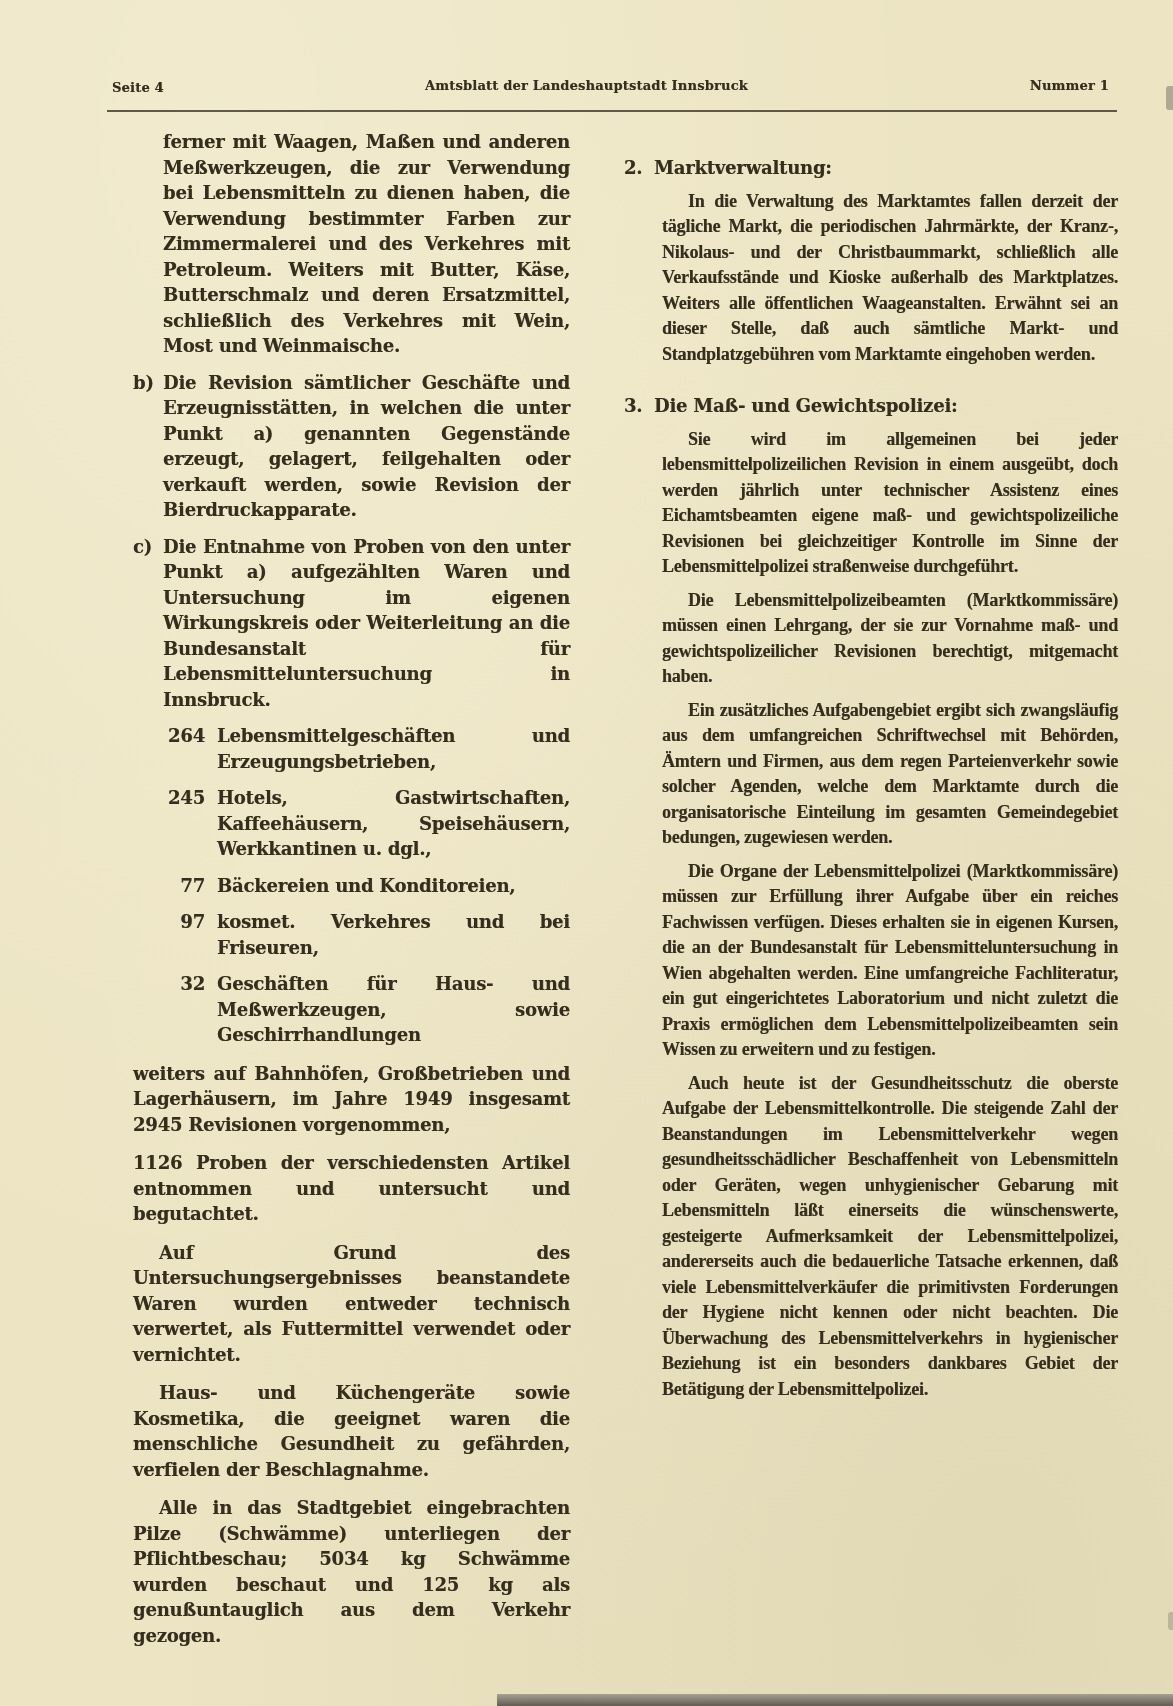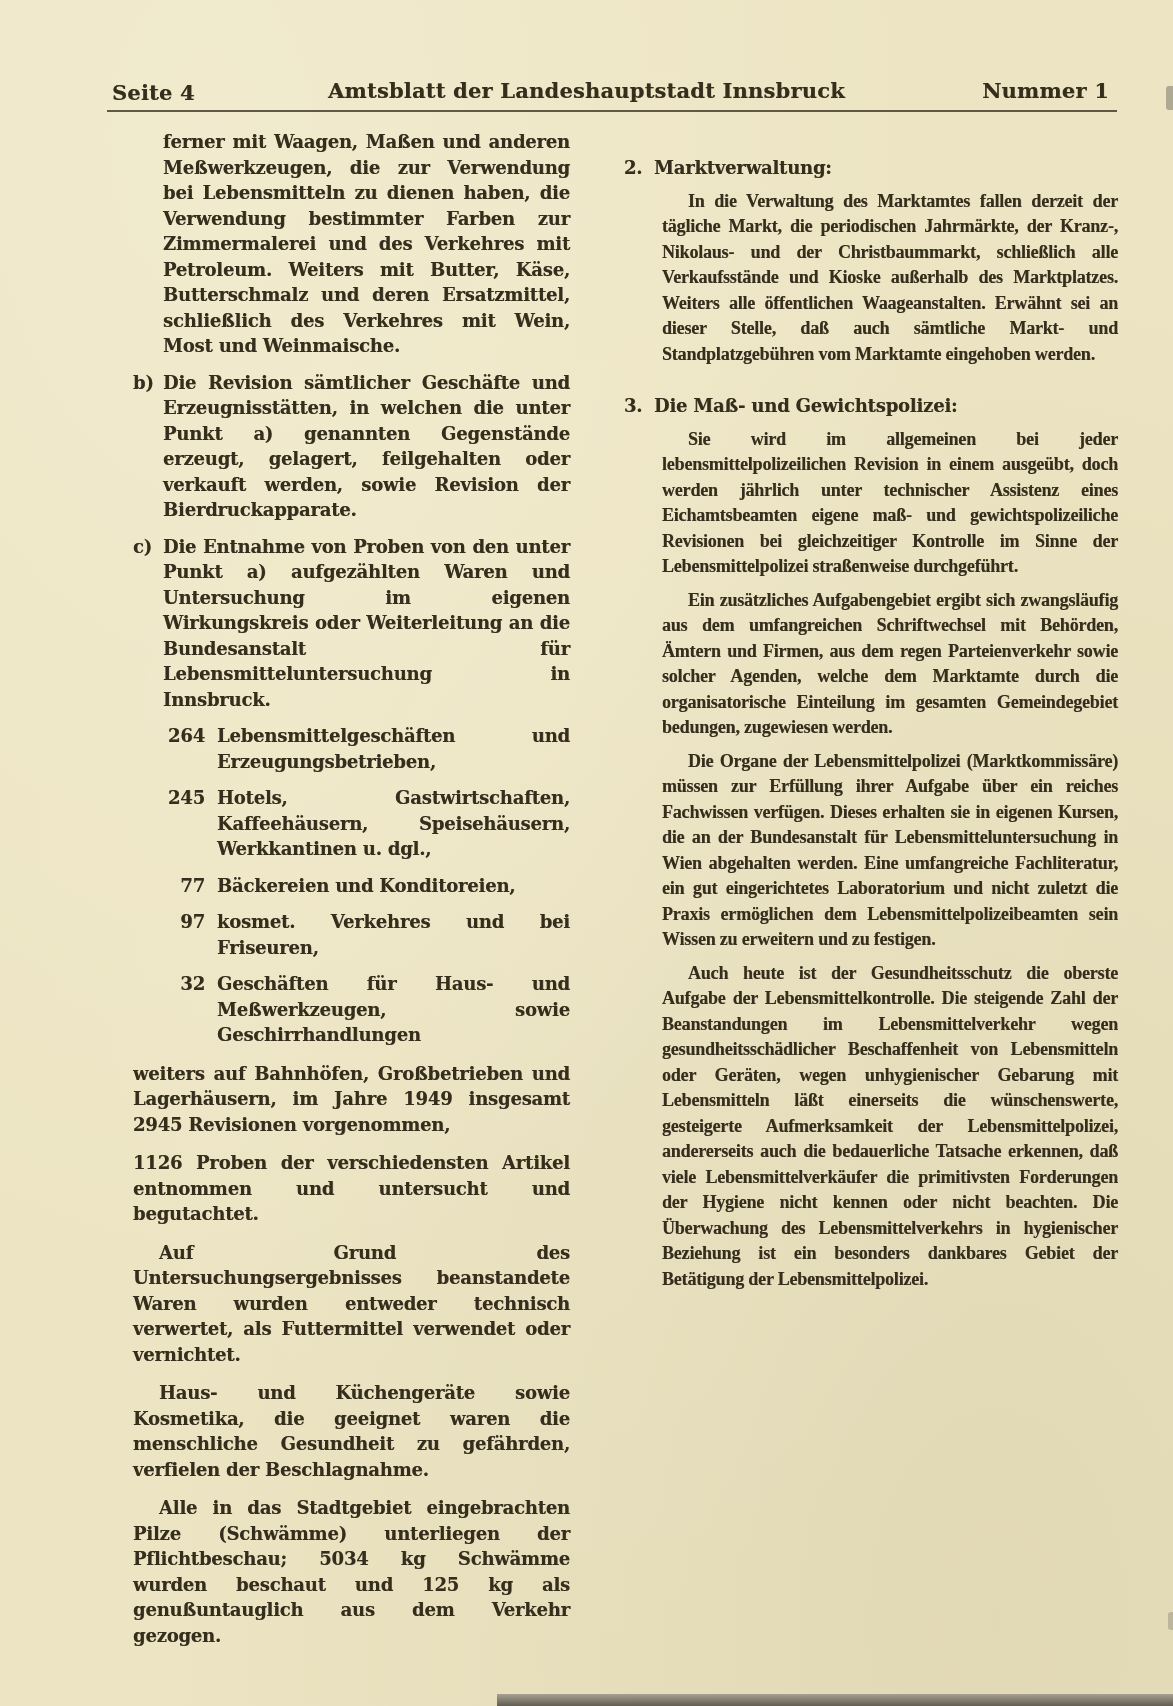--- a/index.html
+++ b/index.html
@@ -8,21 +8,21 @@
     position:absolute;inset:0;
     background:
       radial-gradient(ellipse at 18% 8%, rgba(255,252,238,0.28), transparent 55%),
       radial-gradient(ellipse at 85% 95%, rgba(130,110,70,0.10), transparent 60%),
       radial-gradient(ellipse at 50% 50%, rgba(255,250,230,0.12), transparent 70%),
       #ece4c2;
     color:#362e1d;
     font-family:"DejaVu Serif","Liberation Serif",serif;
     font-weight:700;
   }
-  .hdr{position:absolute;font-size:21px;letter-spacing:0.2px;
+  .hdr{position:absolute;font-size:13px;letter-spacing:0.2px;
        text-shadow:0.3px 0.3px 0.5px rgba(53,45,28,0.55);}
   .hdr-left{top:80px;left:112px;}
   .hdr-center{top:78px;left:0;width:100%;text-align:center;}
   .hdr-right{top:78px;right:64px;}
   .hdr-rule{position:absolute;top:110px;left:107px;right:56px;
             border-top:2px solid #46402f;opacity:.85;}
   .content{
     position:absolute;top:129px;left:133px;
     display:flex;gap:54px;
     font-size:18px;line-height:25.5px;
@@ -113,20 +113,21 @@
         <span class="num">2.</span>
         <span>Marktverwaltung:</span>
       </div>
       <div class="rc-para">In die Verwaltung des Marktamtes fallen derzeit der tägliche Markt, die periodischen Jahrmärkte, der Kranz-, Nikolaus- und der Christbaummarkt, schließlich alle Verkaufsstände und Kioske außerhalb des Marktplatzes. Weiters alle öffentlichen Waageanstalten. Erwähnt sei an dieser Stelle, daß auch sämtliche Markt- und Standplatzgebühren vom Marktamte eingehoben werden.</div>
 
       <div class="rc-sec">
         <span class="num">3.</span>
         <span>Die Maß- und Gewichtspolizei:</span>
       </div>
       <div class="rc-para">Sie wird im allgemeinen bei jeder lebensmittelpolizeilichen Revision in einem ausgeübt, doch werden jährlich unter technischer Assistenz eines Eichamtsbeamten eigene maß- und gewichtspolizeiliche Revisionen bei gleichzeitiger Kontrolle im Sinne der Lebensmittelpolizei straßenweise durchgeführt.</div>
+      <div class="rc-para">Die Lebensmittelpolizeibeamten (Marktkommissäre) müssen einen Lehrgang, der sie zur Vornahme maß- und gewichtspolizeilicher Revisionen berechtigt, mitgemacht haben.</div>
       <div class="rc-para">Ein zusätzliches Aufgabengebiet ergibt sich zwangsläufig aus dem umfangreichen Schriftwechsel mit Behörden, Ämtern und Firmen, aus dem regen Parteienverkehr sowie solcher Agenden, welche dem Marktamte durch die organisatorische Einteilung im gesamten Gemeindegebiet bedungen, zugewiesen werden.</div>
       <div class="rc-para">Die Organe der Lebensmittelpolizei (Marktkommissäre) müssen zur Erfüllung ihrer Aufgabe über ein reiches Fachwissen verfügen. Dieses erhalten sie in eigenen Kursen, die an der Bundesanstalt für Lebensmitteluntersuchung in Wien abgehalten werden. Eine umfangreiche Fachliteratur, ein gut eingerichtetes Laboratorium und nicht zuletzt die Praxis ermöglichen dem Lebensmittelpolizeibeamten sein Wissen zu erweitern und zu festigen.</div>
       <div class="rc-para">Auch heute ist der Gesundheitsschutz die oberste Aufgabe der Lebensmittelkontrolle. Die steigende Zahl der Beanstandungen im Lebensmittelverkehr wegen gesundheitsschädlicher Beschaffenheit von Lebensmitteln oder Geräten, wegen unhygienischer Gebarung mit Lebensmitteln läßt einerseits die wünschenswerte, gesteigerte Aufmerksamkeit der Lebensmittelpolizei, andererseits auch die bedauerliche Tatsache erkennen, daß viele Lebensmittelverkäufer die primitivsten Forderungen der Hygiene nicht kennen oder nicht beachten. Die Überwachung des Lebensmittelverkehrs in hygienischer Beziehung ist ein besonders dankbares Gebiet der Betätigung der Lebensmittelpolizei.</div>
     </div>
 
   </div>
 
   <div class="scan-strip"></div>
   <div class="edge-smudge"></div>
   <div class="edge-smudge2"></div>

